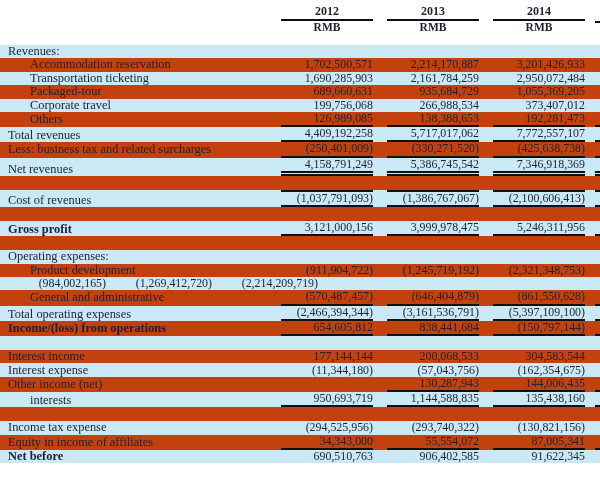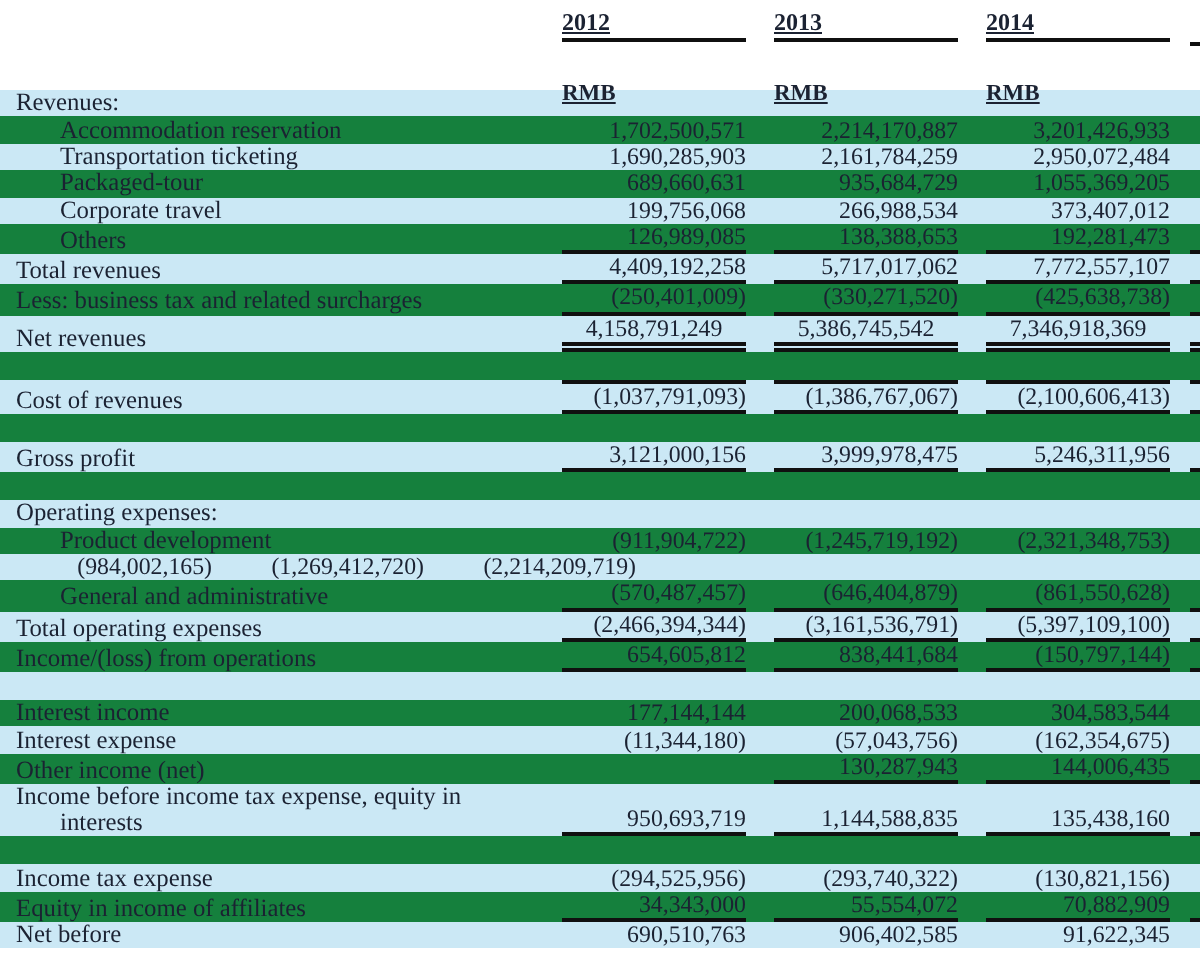--- a/index.html
+++ b/index.html
@@ -7,38 +7,38 @@
     position:relative;
     width:600px;height:486px;
     background:#ffffff;
     overflow:hidden;
     font-family:"Liberation Serif", serif;
     color:#1b2232;
   }
   
   .hdr{display:flex;align-items:flex-start;padding-top:5px;height:39px;}
   .hlab{flex:1 1 auto;}
-  .ycol{flex:0 0 92px;margin-left:14px;text-decoration:underline;}
+  .ycol{flex:0 0 92px;margin-left:14px;text-align:center;}
   .yr{font-weight:bold;font-size:12px;line-height:13px;border-bottom:2px solid #101010;padding-bottom:1px;}
-  .unit{font-weight:bold;font-size:11.5px;line-height:12px;padding-top:20px;}
+  .unit{font-weight:bold;font-size:11.5px;line-height:12px;padding-top:0;}
   .hsliv{flex:0 0 5px;margin-left:10px;height:16px;border-bottom:2px solid #101010;}
   
   .rows{padding-top:1px;}
   .row{display:flex;align-items:flex-end;min-height:13.4px;}
   .row.blank{height:14px;}
   .bgb{background:#cbe8f5;}
-  .bgw{background:#15803d;}
+  .bgw{background:#c2410c;align-items:center;}
   .lab{flex:1 1 auto;padding-left:8px;font-size:12.4px;line-height:13.2px;white-space:nowrap;overflow:hidden;}
   .ind .lab{padding-left:30px;}
-  .bold .lab{font-weight:normal;}
+  .bold .lab{font-weight:bold;}
   .lab .ln2{padding-left:22px;}
   .val{flex:0 0 92px;margin-left:14px;text-align:right;font-size:11.9px;line-height:13.2px;white-space:nowrap;}
   .sliv{flex:0 0 5px;margin-left:10px;align-self:stretch;}
   .rb1{border-bottom:2px solid #101010;}
-  .rb2{border-bottom:5px double #101010;text-align:center;}
+  .rb2{border-bottom:5px double #101010;}
   .rt1{border-top:2px solid #101010;text-align:right;}
 </style>
 </head>
 <body>
 
 <div class="page">
 
   <div class="hdr">
     <div class="hlab"></div>
     <div class="ycol">
@@ -218,21 +218,20 @@
         <div class="sliv"></div>
       </div>
       <div class="row bgw">
         <div class="lab">Other income (net)</div>
         <div class="val rb1">130,287,943</div>
         <div class="val rb1">144,006,435</div>
         <div class="sliv rb1"></div>
       </div>
       <div class="row bgb">
         <div class="lab">
-          <div>Income before income tax expense, equity in</div>
           <div class="ln2">interests</div>
         </div>
         <div class="val rb1">950,693,719</div>
         <div class="val rb1">1,144,588,835</div>
         <div class="val rb1">135,438,160</div>
         <div class="sliv rb1"></div>
       </div>
       <div class="row bgw blank">
         <div class="lab"></div>
         <div class="val"></div>
@@ -244,21 +243,21 @@
         <div class="lab">Income tax expense</div>
         <div class="val">(294,525,956)</div>
         <div class="val">(293,740,322)</div>
         <div class="val">(130,821,156)</div>
         <div class="sliv"></div>
       </div>
       <div class="row bgw">
         <div class="lab">Equity in income of affiliates</div>
         <div class="val rb1">34,343,000</div>
         <div class="val rb1">55,554,072</div>
-        <div class="val rb1">70,882,909</div>
+        <div class="val rb1">87,005,341</div>
         <div class="sliv rb1"></div>
       </div>
       <div class="row bgb bold">
         <div class="lab">Net before</div>
         <div class="val">690,510,763</div>
         <div class="val">906,402,585</div>
         <div class="val">91,622,345</div>
         <div class="sliv"></div>
       </div>
     </div>

